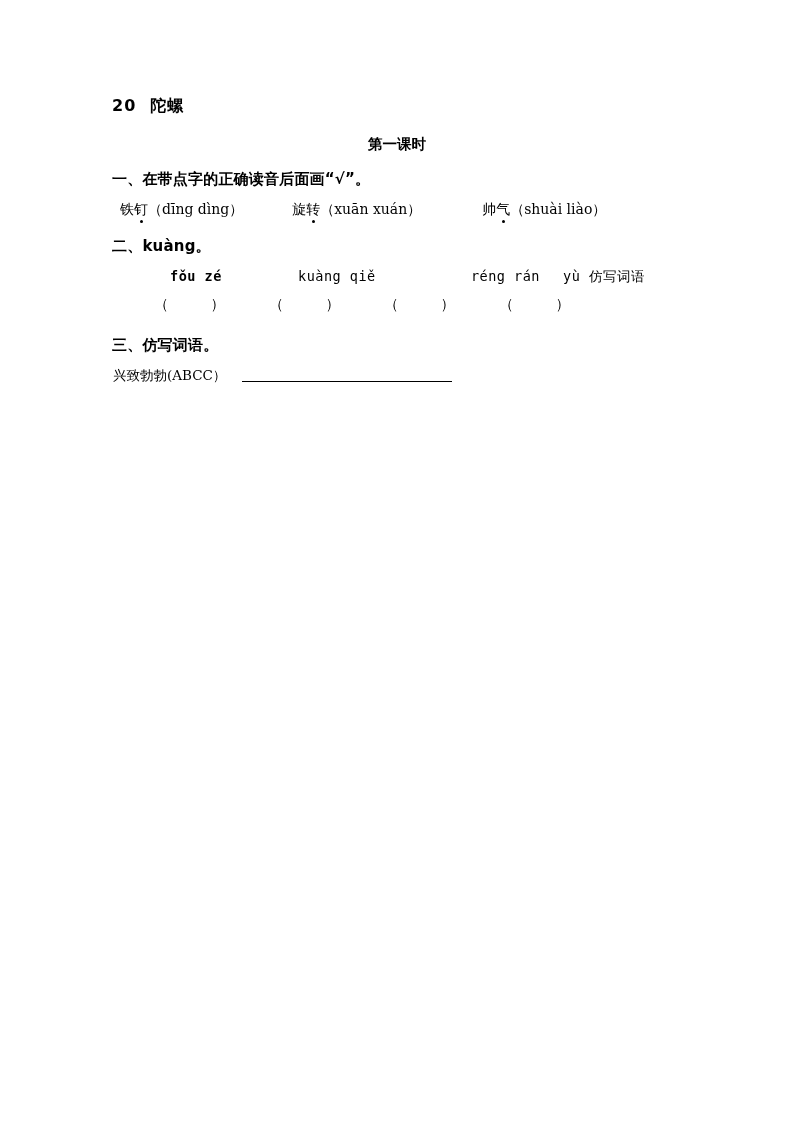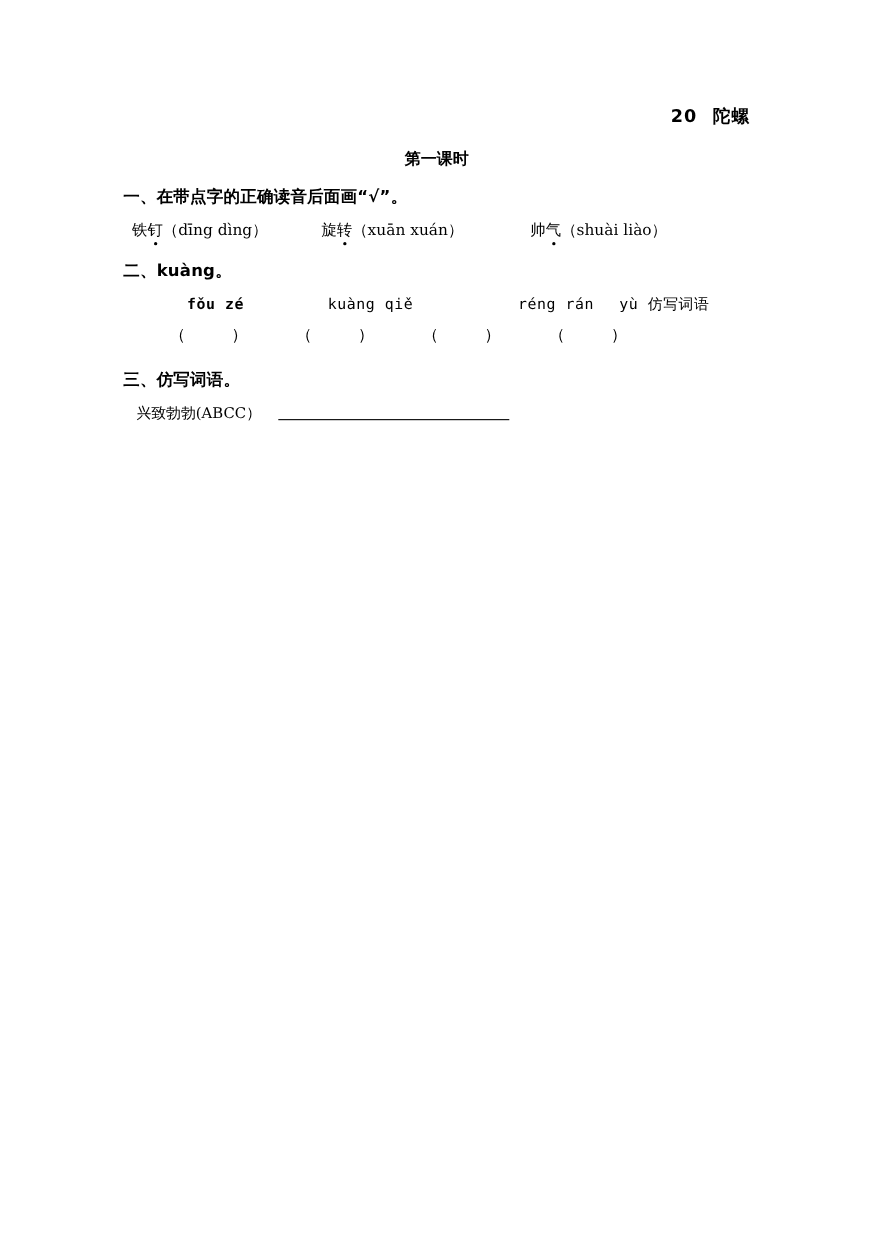--- a/index.html
+++ b/index.html
@@ -21,21 +21,21 @@
     width: 793px;
     height: 1122px;
   }
   .content {
     position: absolute;
     left: 112px;
     top: 96px;
     width: 570px;
   }
   .doc-title {
-    text-align: right;
+    text-align: left;
     font-size: 16px;
     font-weight: bold;
     letter-spacing: 1px;
     margin: 0 0 18px 0;
     font-family: "DejaVu Sans", "Liberation Sans", sans-serif;
   }
   .doc-title .num {
     margin-right: 14px;
   }
   .subtitle {
@@ -103,21 +103,21 @@
     white-space: nowrap;
   }
   .bracket-cell {
     display: inline-block;
     width: 115px;
   }
   .bracket-cell .sp { display: inline-block; width: 42px; }
 
   .imitate-row {
     font-size: 13.5px;
-    margin: 12px;
+    margin: 1px;
     padding-left: 0px;
     white-space: nowrap;
     font-family: "DejaVu Serif", "Liberation Serif", serif;
   }
   .blank-line {
     display: inline-block;
     width: 210px;
     border-bottom: 1px solid #000;
     height: 14px;
     vertical-align: -2px;

